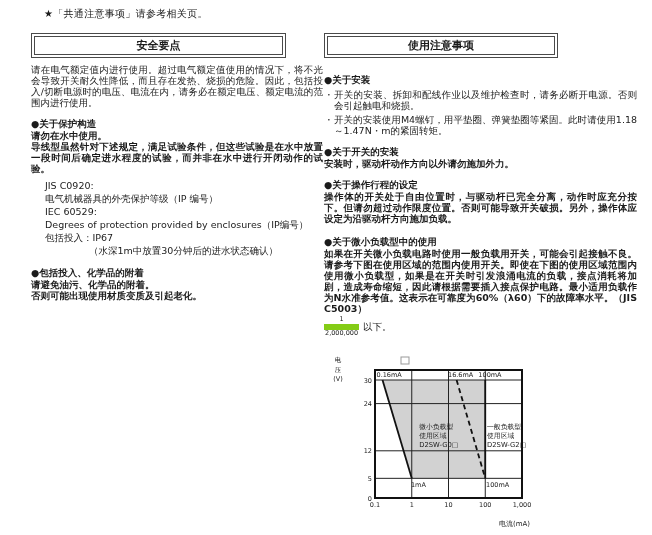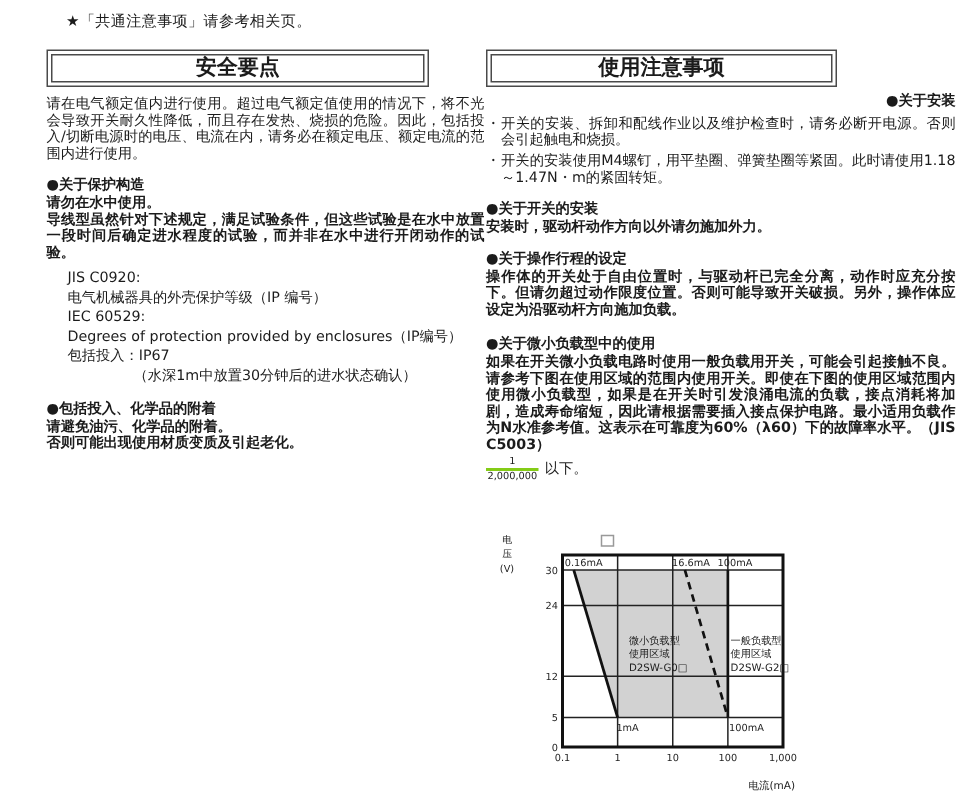--- a/index.html
+++ b/index.html
@@ -5,36 +5,36 @@
   html,body{margin:0;padding:0;}
   body{
     width:652px;height:535px;position:relative;background:#ffffff;overflow:hidden;
     font-family:"DejaVu Sans",sans-serif;color:#1b1b1b;
   }
   .note{position:absolute;left:44px;top:7px;font-size:10px;font-weight:normal;letter-spacing:.3px;}
   .col{position:absolute;top:33px;font-size:9.5px;line-height:11px;text-align:justify;}
   .col-left{left:31px;width:292px;}
   .col-right{left:324px;width:313px;}
   .hdr-box{border:1px solid #4a4a4a;padding:2px;background:#fff;}
-  .hdr-box .inner{display:block;border:1px solid #4a4a4a;text-align:center;font-weight:bold;font-size:14px;line-height:17px;}
+  .hdr-box .inner{display:block;border:1px solid #4a4a4a;text-align:center;font-weight:bold;font-size:11px;line-height:17px;}
   .box-l{width:249px;}
   .box-r{width:228px;}
   p.body{margin:6px 0 0 0;}
   .sec-h{font-weight:bold;margin-top:10px;font-size:9.5px;line-height:12px;text-align:left;}
   .plain{margin:0;font-weight:bold;}
   .specs{margin:5px 0 0 14px;line-height:13px;text-align:left;}
   .spec-note{margin-left:44px;line-height:13px;text-align:left;}
   .bullet{display:flex;margin-top:3px;}
   .bullet .bmark{flex:0 0 10px;}
   .bullet .btext{flex:1;text-align:justify;}
   .formula{margin-top:3px;font-size:9px;line-height:12px;text-align:left;}
   .formula sub,.formula sup{font-size:6.5px;}
   .fracline{display:flex;align-items:center;margin-top:2px;text-align:left;}
   .frac{display:inline-flex;flex-direction:column;align-items:center;font-size:6.5px;line-height:7.5px;margin-right:4px;}
-  .frac .den{border-top:2px solid #84cc16;padding:0 1px;}
+  .frac .den{border-top:6px solid #84cc16;padding:0 1px;}
   #chart-wrap{position:absolute;left:330px;top:353px;width:212px;height:182px;}
   svg text{font-family:"DejaVu Sans",sans-serif;}
 </style>
 </head>
 <body>
 
 <div class="note">★「共通注意事项」请参考相关页。</div>
 
 <div class="col col-left">
   <div class="hdr-box box-l">
@@ -58,21 +58,21 @@
   <div class="sec-h">●包括投入、化学品的附着</div>
   <p class="plain">请避免油污、化学品的附着。</p>
   <p class="plain">否则可能出现使用材质变质及引起老化。</p>
 </div>
 
 <div class="col col-right">
   <div class="hdr-box box-r">
     <span class="inner">使用注意事项</span>
   </div>
 
-  <div class="sec-h" style="margin-top:4px;text-align:right;">●关于安装</div>
+  <div class="sec-h" style="margin-top:16px;">●关于安装</div>
   <div class="bullet">
     <span class="bmark">・</span>
     <span class="btext">开关的安装、拆卸和配线作业以及维护检查时，请务必断开电源。否则会引起触电和烧损。</span>
   </div>
   <div class="bullet">
     <span class="bmark">・</span>
     <span class="btext">开关的安装使用M4螺钉，用平垫圈、弹簧垫圈等紧固。此时请使用1.18～1.47N・m的紧固转矩。</span>
   </div>
 
   <div class="sec-h">●关于开关的安装</div>

